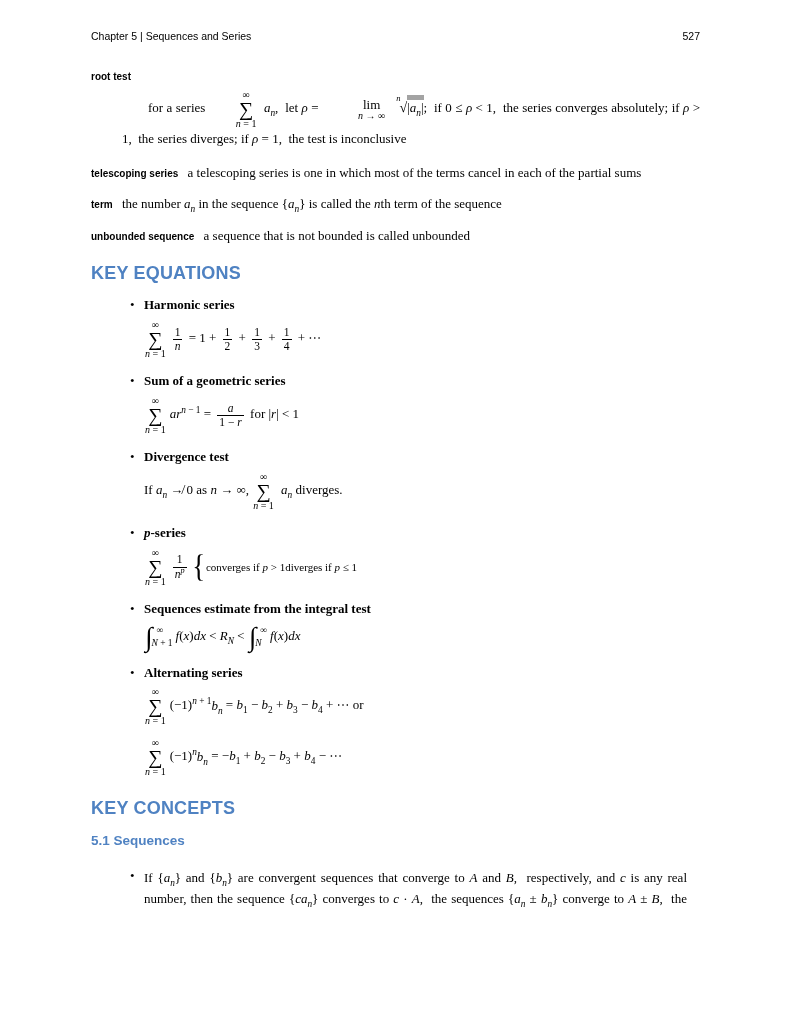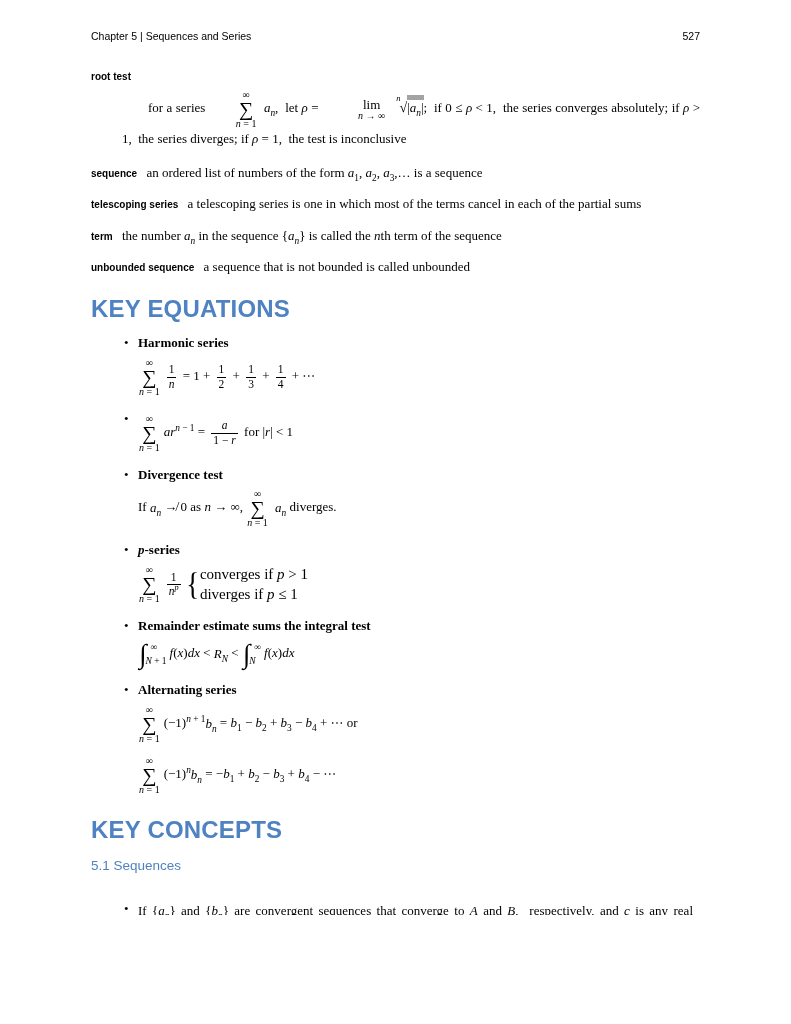--- a/index.html
+++ b/index.html
@@ -24,28 +24,28 @@
   }
   .gdef { }
   .gdef.hang {
     display:block; margin:4px 0 0 31px; text-indent:26px;
     text-align:justify; line-height:1.55;
   }
   .gentry.block { margin-bottom:14px; }
   
   h2.bighead {
     font-family:"Liberation Sans","DejaVu Sans",sans-serif; font-weight:bold;
-    font-size:24px; color:var(--heading-blue); margin:18px 0 12px 0; letter-spacing:0.2px;
+    font-size:18px; color:var(--heading-blue); margin:18px 0 12px 0; letter-spacing:0.2px;
   }
   h3.subhead {
-    font-family:"Liberation Sans","DejaVu Sans",sans-serif; font-weight:normal;
-    font-size:13.5px; color:var(--heading-blue); margin:14px 0 28px 0;
-  }
-  
-  ul.blist { list-style:none; margin:7px; padding:0 0 0 26px; }
+    font-family:"Liberation Sans","DejaVu Sans",sans-serif; font-weight:bold;
+    font-size:13.5px; color:var(--heading-blue); margin:14px 0 20px 0;
+  }
+  
+  ul.blist { list-style:none; margin:13px; padding:0 0 0 26px; }
   ul.blist > li { position:relative; padding-left:14px; }
   ul.blist > li::before { content:"•"; position:absolute; left:0; top:0; font-size:13px; }
   ul.kelist > li { margin-bottom:11px; }
   .ketitle { font-weight:bold; font-size:13px; line-height:1.3; margin-bottom:3px; }
   .keformula { white-space:nowrap; line-height:1.2; padding:3px 0; }
   .keformula + .keformula { margin-top:6px; }
   ul.kclist > li { margin-bottom:9px; }
   .kctext { text-align:justify; line-height:1.6; }
   
   i { font-style:italic; }
@@ -55,21 +55,21 @@
   .s-sg { font-size:20px; line-height:0.95; }
   .s-lo { font-size:10px; white-space:nowrap; }
   .fr { display:inline-flex; flex-direction:column; align-items:center; vertical-align:middle; line-height:1.15; font-size:11.5px; margin:0 3px; }
   .fr .dn { border-top:1px solid #000; padding:0 2px; }
   .lim { display:inline-flex; flex-direction:column; align-items:center; vertical-align:middle; line-height:1; margin:0 10px; }
   .ridx { font-size:8.5px; position:relative; top:-6px; margin:0 -1px 0 1px; }
   .rsign { font-size:14px; }
   .rbar { border-top:5px solid #a3a3a3; }
   .cases { display:inline-flex; align-items:center; vertical-align:middle; margin-left:1px; }
   .brace { font-size:32px; line-height:0.8; font-weight:400; transform:scaleX(0.85); }
-  .rows { display:inline-flex; flex-direction:column; font-size:15px; line-height:1.3; text-align:left; }
+  .rows { display:inline-flex; font-size:11px; line-height:1.3; text-align:left; }
   .int { display:inline-flex; vertical-align:middle; margin:0 3px 0 1px; }
   .isg { font-size:27px; line-height:1; }
   .ilim { display:inline-flex; flex-direction:column; justify-content:space-between; font-size:9.5px; padding:1px 0; }
   .iu { margin-left:4px; }
   .id { margin-left:-1px; white-space:nowrap; }
 </style>
 </head>
 <body>
 
 <div class="page">
@@ -85,24 +85,20 @@
       <span class="gdef hang">for a series <span class="sum">
             <span class="s-inf">∞</span>
             <span class="s-sg">∑</span>
             <span class="s-lo"><i>n</i> = 1</span>
           </span> <i>a<sub>n</sub></i>,&nbsp; let <i>ρ</i> = <span class="lim">
             <span>lim</span>
             <span class="s-lo"><i>n</i> → ∞</span>
           </span><sup class="ridx"><i>n</i></sup><span class="rsign">√</span><span class="rbar">|<i>a<sub>n</sub></i>|</span>;&nbsp; if 0 ≤ <i>ρ</i> &lt; 1,&nbsp; the series converges absolutely; if <i>ρ</i> &gt; 1,&nbsp; the series diverges; if <i>ρ</i> = 1,&nbsp; the test is inconclusive</span>
     </div>
     <div class="gentry">
-      <span class="gterm">sequence</span>
-      <span class="gdef">an ordered list of numbers of the form <i>a</i><sub>1</sub>, <i>a</i><sub>2</sub>, <i>a</i><sub>3</sub>,… is a sequence</span>
-    </div>
-    <div class="gentry">
       <span class="gterm">telescoping series</span>
       <span class="gdef">a telescoping series is one in which most of the terms cancel in each of the partial sums</span>
     </div>
     <div class="gentry">
       <span class="gterm">term</span>
       <span class="gdef">the number <i>a<sub>n</sub></i> in the sequence {<i>a<sub>n</sub></i>} is called the <i>n</i>th term of the sequence</span>
     </div>
     <div class="gentry">
       <span class="gterm">unbounded sequence</span>
       <span class="gdef">a sequence that is not bounded is called unbounded</span>
@@ -126,20 +122,21 @@
             <span class="dn">2</span>
           </span> + <span class="fr">
             <span>1</span>
             <span class="dn">3</span>
           </span> + <span class="fr">
             <span>1</span>
             <span class="dn">4</span>
           </span> + ⋯</div>
     </li>
     <li>
+      <div class="ketitle">Sum of a geometric series</div>
       <div class="keformula"><span class="sum">
             <span class="s-inf">∞</span>
             <span class="s-sg">∑</span>
             <span class="s-lo"><i>n</i> = 1</span>
           </span><i>ar</i><sup><i>n</i> − 1</sup> = <span class="fr">
             <span><i>a</i></span>
             <span class="dn">1 − <i>r</i></span>
           </span> for |<i>r</i>| &lt; 1</div>
     </li>
     <li>
@@ -161,21 +158,21 @@
             <span class="dn"><i>n</i><sup><i>p</i></sup></span>
           </span><span class="cases">
             <span class="brace">{</span>
             <span class="rows">
               <span>converges if <i>p</i> &gt; 1</span>
               <span>diverges if <i>p</i> ≤ 1</span>
             </span>
           </span></div>
     </li>
     <li>
-      <div class="ketitle">Remainder estimate sums the integral test</div>
+      <div class="ketitle">Sequences estimate from the integral test</div>
       <div class="keformula"><span class="int">
             <span class="isg">∫</span>
             <span class="ilim">
               <span class="iu">∞</span>
               <span class="id"><i>N</i> + 1</span>
             </span>
           </span><i>f</i>(<i>x</i>)<i>dx</i> &lt; <i>R<sub>N</sub></i> &lt; <span class="int">
             <span class="isg">∫</span>
             <span class="ilim">
               <span class="iu">∞</span>

